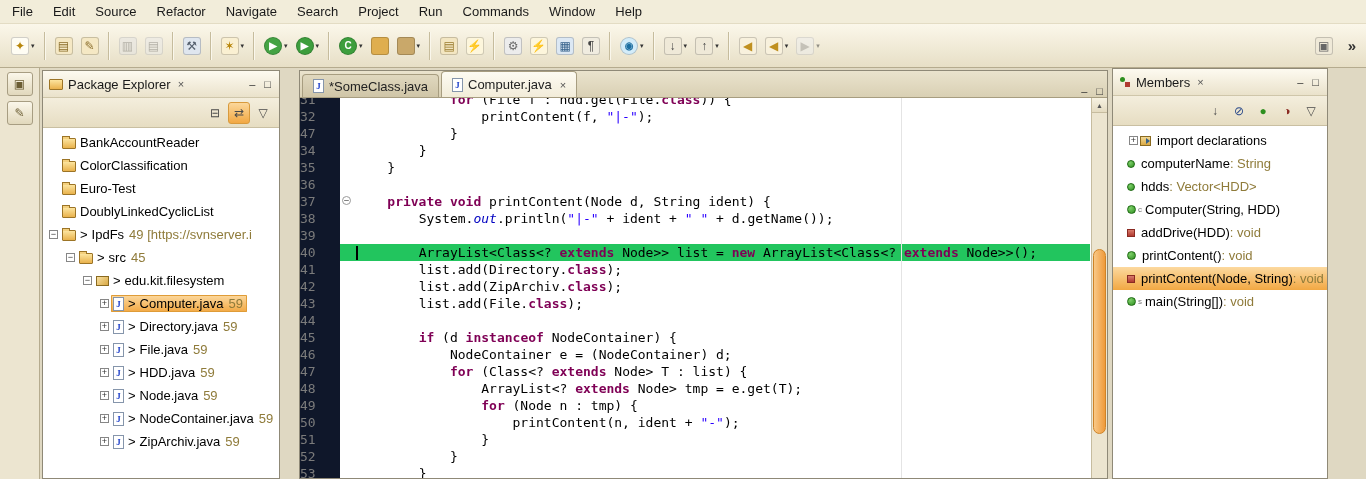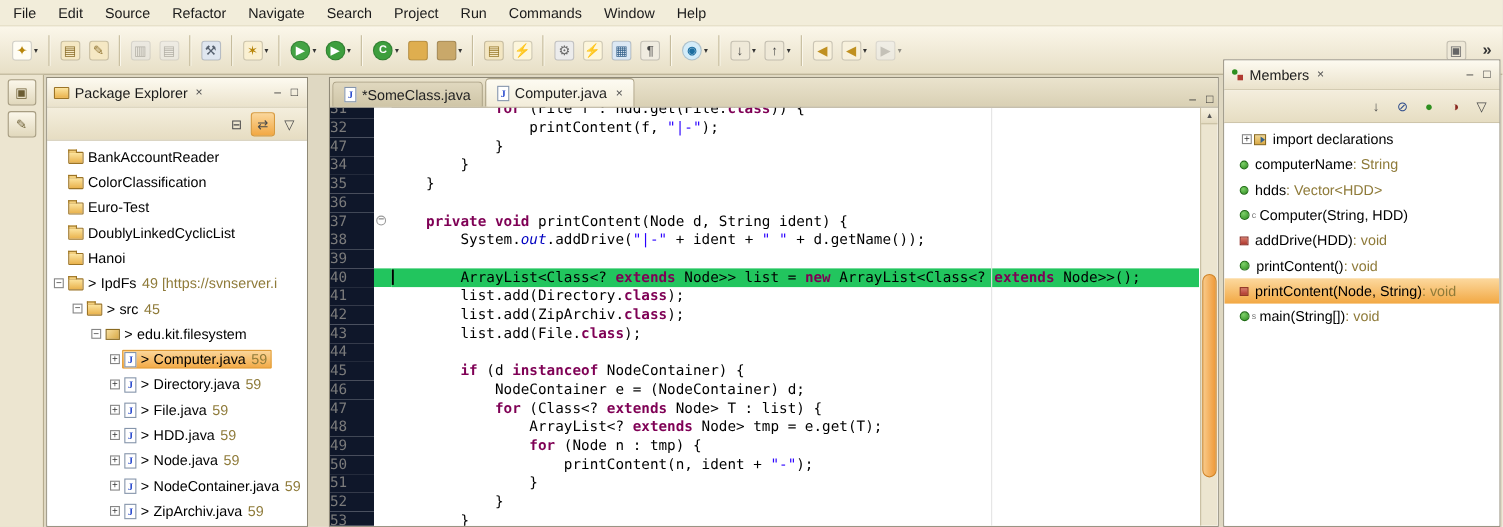--- a/index.html
+++ b/index.html
@@ -15,21 +15,21 @@
 .tbtn{height:28px;display:flex;align-items:center;justify-content:center;padding:0 3px;border-radius:3px}
 .tbtn .ic{width:18px;height:18px;border-radius:3px;display:flex;align-items:center;justify-content:center;font-size:12px;border:1px solid rgba(0,0,0,.18)}
 .tbtn .ic.round{border-radius:50%;font-size:10px;font-weight:bold}
 .tbtn.dis{opacity:.5}
 .tdrop{font-size:7px;color:#333;margin-left:2px}
 .toverflow{font-size:15px;color:#333;font-weight:bold}
 .fastbar{position:absolute;left:0;top:68px;bottom:0;width:40px;background:#ece5d0;border-right:1px solid #b5ab8e;display:flex;flex-direction:column;align-items:center;padding-top:4px;gap:5px}
 .fbtn{width:26px;height:24px;border:1px solid #a79d82;border-radius:3px;background:linear-gradient(#fbf7ea,#e1d8bc);display:flex;align-items:center;justify-content:center;font-size:12px;color:#6b5d33}
 .view{position:absolute;background:#fff;border:1px solid #8f8977;display:flex;flex-direction:column}
 .view.pe{left:42px;top:70px;width:238px;bottom:0}
-.view.mem{left:1112px;top:54px;width:252px;bottom:0}
+.view.mem{left:1112px;top:68px;width:216px;bottom:0}
 .editor{position:absolute;left:299px;top:70px;width:809px;bottom:0;background:#fff;border:1px solid #8f8977;display:flex;flex-direction:column}
 .vhead{height:27px;flex:0 0 auto;background:linear-gradient(#fdfaf0,#eae2cb);border-bottom:1px solid #cfc6aa;display:flex;align-items:center;padding:0 6px;gap:5px}
 .vtitle{font-size:13px;color:#1a1a1a}
 .vclose{font-size:11px;color:#555;padding:0 2px}
 .vspacer{flex:1}
 .vctrl{display:flex;gap:9px;color:#333;font-size:11px;align-items:center;padding-right:2px}
 .vtool{height:30px;flex:0 0 auto;background:linear-gradient(#f4eedd,#e6ddc2);border-bottom:1px solid #c9bfa2;display:flex;align-items:center;justify-content:flex-end;padding:0 5px;gap:2px}
 .vbtn{min-width:22px;height:22px;display:flex;align-items:center;justify-content:center;font-size:12px;color:#4a4a4a;border:1px solid transparent;border-radius:3px;padding:0 2px}
 .vbtn.toggled{background:linear-gradient(#fbd79b,#f2a843);border-color:#d89a3d}
 .vbody{flex:1;overflow:hidden;position:relative;background:#fff;padding-top:3px}
@@ -273,27 +273,20 @@
           </span>
         </div>
         <div class="trow" style="padding-left: 4px;">
           <span class="texp"></span>
           <span class="tcontent">
             <span class="ticon i-folder"></span>
             <span class="tlabel">DoublyLinkedCyclicList</span>
           </span>
         </div>
         <div class="trow" style="padding-left: 4px;">
-          <span class="texp"></span>
-          <span class="tcontent">
-            <span class="ticon i-folder"></span>
-            <span class="tlabel">Hanoi</span>
-          </span>
-        </div>
-        <div class="trow" style="padding-left: 4px;">
           <span class="texp">
             <span class="expbox">−</span>
           </span>
           <span class="tcontent">
             <span class="ticon i-folder"></span>
             <span class="tprefix">&gt;</span>
             <span class="tlabel">IpdFs</span>
             <span class="tdec">49 [https://svnserver.i</span>
           </span>
         </div>
@@ -452,21 +445,21 @@
           <div class="crow">
             <span class="ln">37</span>
             <span class="fold">
               <span class="fm">−</span>
             </span>
             <span class="ctext"><span class="tp">    </span><span class="tk">private</span><span class="tp"> </span><span class="tk">void</span><span class="tp"> printContent(Node d, String ident) {</span></span>
           </div>
           <div class="crow">
             <span class="ln">38</span>
             <span class="fold"></span>
-            <span class="ctext"><span class="tp">        </span><span class="tp">System.</span><span class="ti">out</span><span class="tp">.addDrive(</span><span class="ts">"|-"</span><span class="tp"> + ident + </span><span class="ts">" "</span><span class="tp"> + d.getName());</span></span>
+            <span class="ctext"><span class="tp">        </span><span class="tp">System.</span><span class="ti">out</span><span class="tp">.println(</span><span class="ts">"|-"</span><span class="tp"> + ident + </span><span class="ts">" "</span><span class="tp"> + d.getName());</span></span>
           </div>
           <div class="crow">
             <span class="ln">39</span>
             <span class="fold"></span>
             <span class="ctext"><span class="tp"></span></span>
           </div>
           <div class="crow cur">
             <span class="ln">40</span>
             <span class="fold"></span>
             <span class="ctext"><span class="caret"></span><span class="tp">        </span><span class="tp">ArrayList&lt;Class&lt;? </span><span class="tk">extends</span><span class="tp"> Node&gt;&gt; list = </span><span class="tk">new</span><span class="tp"> ArrayList&lt;Class&lt;? </span><span class="tk">extends</span><span class="tp"> Node&gt;&gt;();</span></span>

